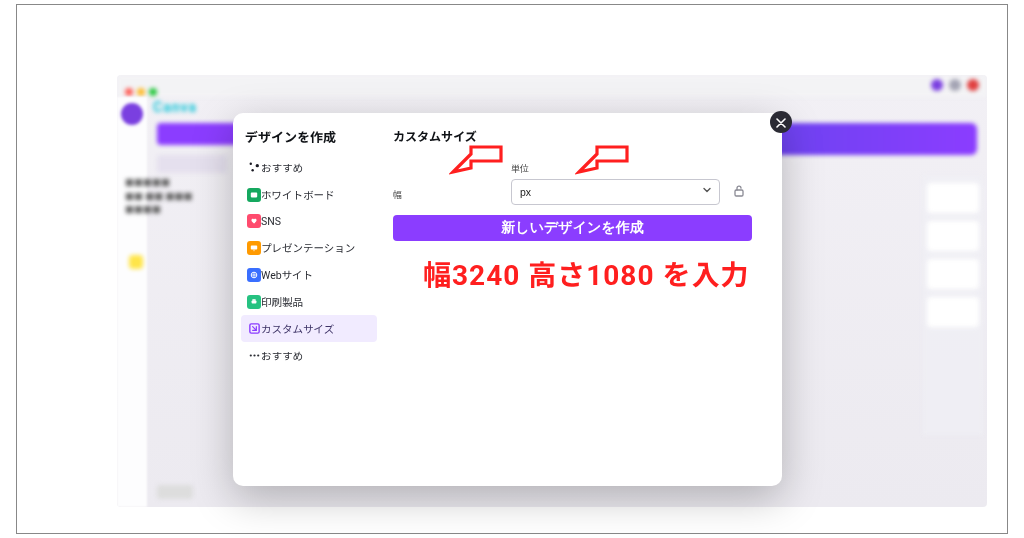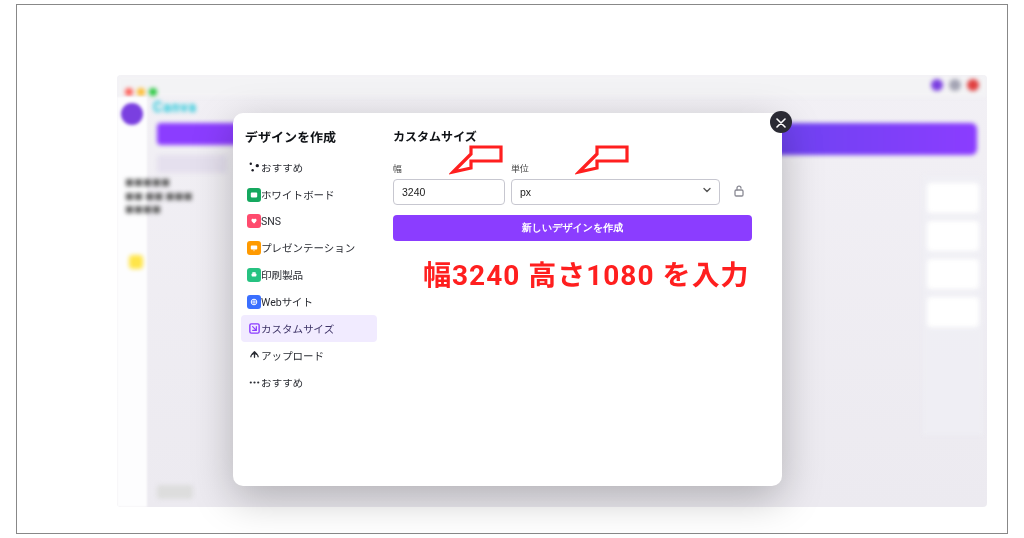--- a/index.html
+++ b/index.html
@@ -173,21 +173,21 @@
   }
   .lock {
     width: 26px; height: 26px;
     display: flex; align-items: center; justify-content: center;
     color: #6b6b76;
   }
 
   .primary-btn {
     width: 100%; height: 26px;
     background: #8b3dff;
-    color: #fff; font-size: 10px; font-weight: 600;
+    color: #fff; font-size: 14px; font-weight: 600;
     border: none; border-radius: 4px; cursor: pointer;
     display: flex; align-items: center; justify-content: center;
   }
 
   
   .arrow {
     position: absolute;
     width: 52px; height: 36px;
     pointer-events: none;
   }
@@ -286,78 +286,68 @@
           <svg width="8" height="8" viewBox="0 0 10 10">
               <rect x="1" y="2" width="8" height="5" rx="1" fill="#fff"></rect>
               <rect x="4.5" y="7" width="1" height="2" fill="#fff"></rect>
             </svg>
         </span>
         <span>プレゼンテーション</span>
       </div>
 
 
       <div class="item">
+        <span class="ico" style="background:#3a6fff">
+          <svg width="8" height="8" viewBox="0 0 10 10">
+              <circle cx="5" cy="5" r="3.5" fill="none" stroke="#fff" stroke-width="1.2"></circle>
+              <path d="M1.5 5 H8.5 M5 1.5 V8.5" stroke="#fff" stroke-width="1"></path>
+            </svg>
+        </span>
+        <span>Webサイト</span>
+      </div>
+
+      <div class="item">
         <span class="ico" style="background:#26c281">
           <svg width="8" height="8" viewBox="0 0 10 10">
               <rect x="2" y="3" width="6" height="4" rx="1" fill="#fff"></rect>
               <rect x="3" y="1.5" width="4" height="2" fill="#fff"></rect>
             </svg>
         </span>
         <span>印刷製品</span>
-      </div>
-
-      <div class="item">
-        <span class="ico" style="background:#3a6fff">
-          <svg width="8" height="8" viewBox="0 0 10 10">
-              <circle cx="5" cy="5" r="3.5" fill="none" stroke="#fff" stroke-width="1.2"></circle>
-              <path d="M1.5 5 H8.5 M5 1.5 V8.5" stroke="#fff" stroke-width="1"></path>
-            </svg>
-        </span>
-        <span>Webサイト</span>
       </div>
 
       <div class="item selected">
         <span class="ico" style="background:transparent">
           <svg width="13" height="13" viewBox="0 0 14 14">
               <rect x="2" y="2" width="10" height="10" rx="1.5" fill="none" stroke="#8b3dff" stroke-width="1.5"></rect>
               <path d="M5 5 L9 9 M9 5 L9 9 L5 9" fill="none" stroke="#8b3dff" stroke-width="1.3" stroke-linecap="round"></path>
             </svg>
         </span>
         <span>カスタムサイズ</span>
       </div>
 
-      <div class="item">
-        <span class="ico" style="background:transparent">
-          <svg width="13" height="13" viewBox="0 0 14 14">
-              <path d="M3 9 A4 4 0 0 1 11 9" fill="none" stroke="#2a2c33" stroke-width="1.4"></path>
-              <path d="M7 3 V9 M4.5 5.5 L7 3 L9.5 5.5" fill="none" stroke="#2a2c33" stroke-width="1.4" stroke-linecap="round" stroke-linejoin="round"></path>
-            </svg>
-        </span>
-        <span>アップロード</span>
-      </div>
 
       <div class="item">
         <span class="ico" style="background:transparent">
           <svg width="13" height="13" viewBox="0 0 14 14">
               <circle cx="3" cy="7" r="1.2" fill="#2a2c33"></circle>
               <circle cx="7" cy="7" r="1.2" fill="#2a2c33"></circle>
               <circle cx="11" cy="7" r="1.2" fill="#2a2c33"></circle>
             </svg>
         </span>
         <span>おすすめ</span>
       </div>
     </div>
 
     <div class="content">
       <h3>カスタムサイズ</h3>
 
       <div class="field-row">
         <div class="field fw">
           <label>幅</label>
-          <input class="input" value="3240" style="">
         </div>
         <div class="field funit">
           <label>単位</label>
           <input class="input" readonly="" value="px" style="">
           <span class="chev">
             <svg width="10" height="10" viewBox="0 0 10 10">
                 <path d="M2 3.5 L5 6.5 L8 3.5" fill="none" stroke="#555" stroke-width="1.4" stroke-linecap="round" stroke-linejoin="round"></path>
               </svg>
           </span>
         </div>

